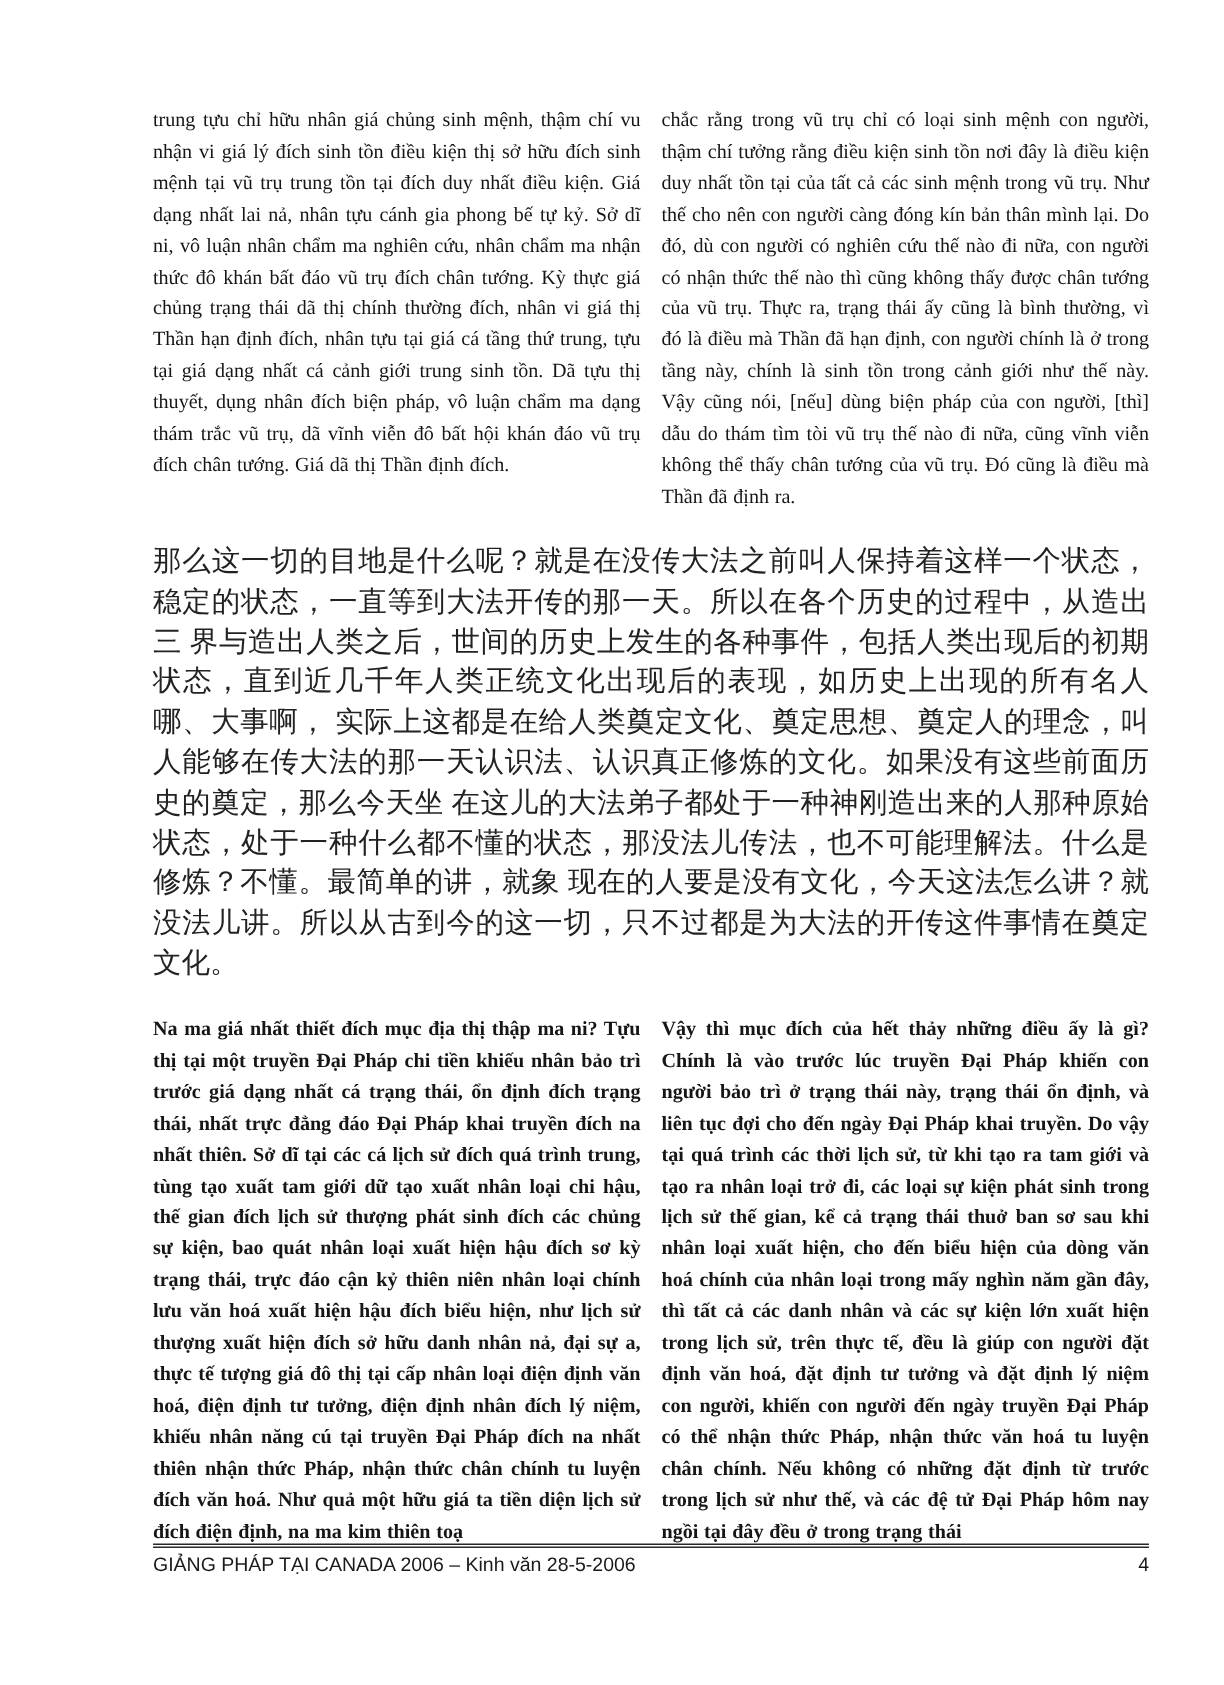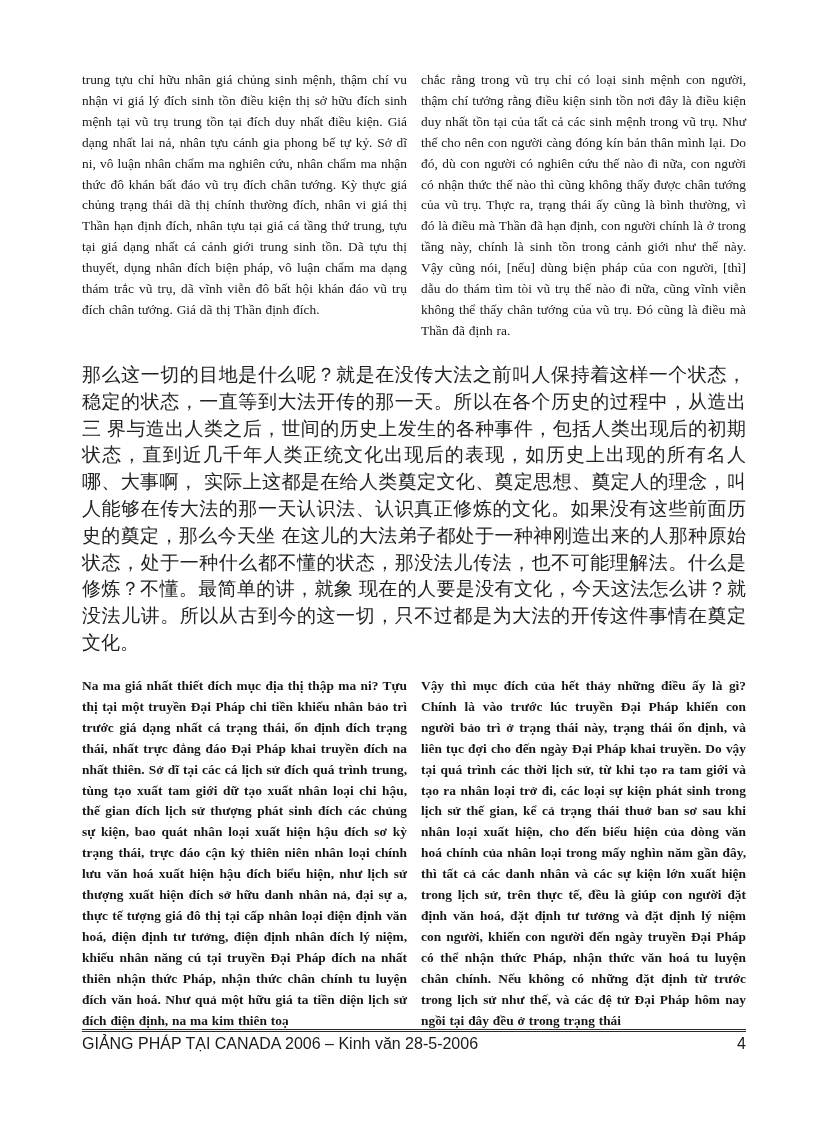--- a/index.html
+++ b/index.html
@@ -5,20 +5,21 @@
   * { box-sizing: border-box; }
   html, body { margin: 0; padding: 0; background: #ffffff; }
   .page {
     position: relative;
     width: 776px;
     height: 1123px;
     background: #ffffff;
     overflow: hidden;
     font-family: "Liberation Serif", "DejaVu Serif", serif;
     color: #161616;
+    margin-left: 20px;
   }
   .cols {
     position: absolute;
     left: 82px;
     width: 664px;
     display: flex;
     gap: 14px;
   }
   .cols .col {
     flex: 1;
@@ -31,40 +32,40 @@
   #bottom-cols { top: 676px; font-weight: bold; }
   .chinese {
     position: absolute;
     left: 82px;
     top: 362px;
     width: 664px;
     font-size: 19px;
     line-height: 26.8px;
     text-align: justify;
     color: #222222;
-    font-family: Liberation Sans, sans-serif;
+    font-family: Liberation Serif, serif;
   }
   .footer-rule {
     position: absolute;
     left: 82px;
     top: 1029px;
     width: 664px;
     height: 0;
     border-top: 3px double #2a2a2a;
   }
   .footer {
     position: absolute;
     left: 82px;
     top: 1035px;
     width: 664px;
     display: flex;
     justify-content: space-between;
     align-items: baseline;
     font-family: "Liberation Sans", "DejaVu Sans", sans-serif;
-    font-size: 16px;
+    font-size: 13px;
     color: #1a1a1a;
   }
 </style>
 </head>
 <body>
 
 <div class="page">
 
   <div class="cols" id="top-cols">
     <div class="col">trung tựu chỉ hữu nhân giá chủng sinh mệnh, thậm chí vu nhận vi giá lý đích sinh tồn điều kiện thị sở hữu đích sinh mệnh tại vũ trụ trung tồn tại đích duy nhất điều kiện. Giá dạng nhất lai nả, nhân tựu cánh gia phong bế tự kỷ. Sở dĩ ni, vô luận nhân chẩm ma nghiên cứu, nhân chẩm ma nhận thức đô khán bất đáo vũ trụ đích chân tướng. Kỳ thực giá chủng trạng thái dã thị chính thường đích, nhân vi giá thị Thần hạn định đích, nhân tựu tại giá cá tầng thứ trung, tựu tại giá dạng nhất cá cảnh giới trung sinh tồn. Dã tựu thị thuyết, dụng nhân đích biện pháp, vô luận chẩm ma dạng thám trắc vũ trụ, dã vĩnh viễn đô bất hội khán đáo vũ trụ đích chân tướng. Giá dã thị Thần định đích.</div>

